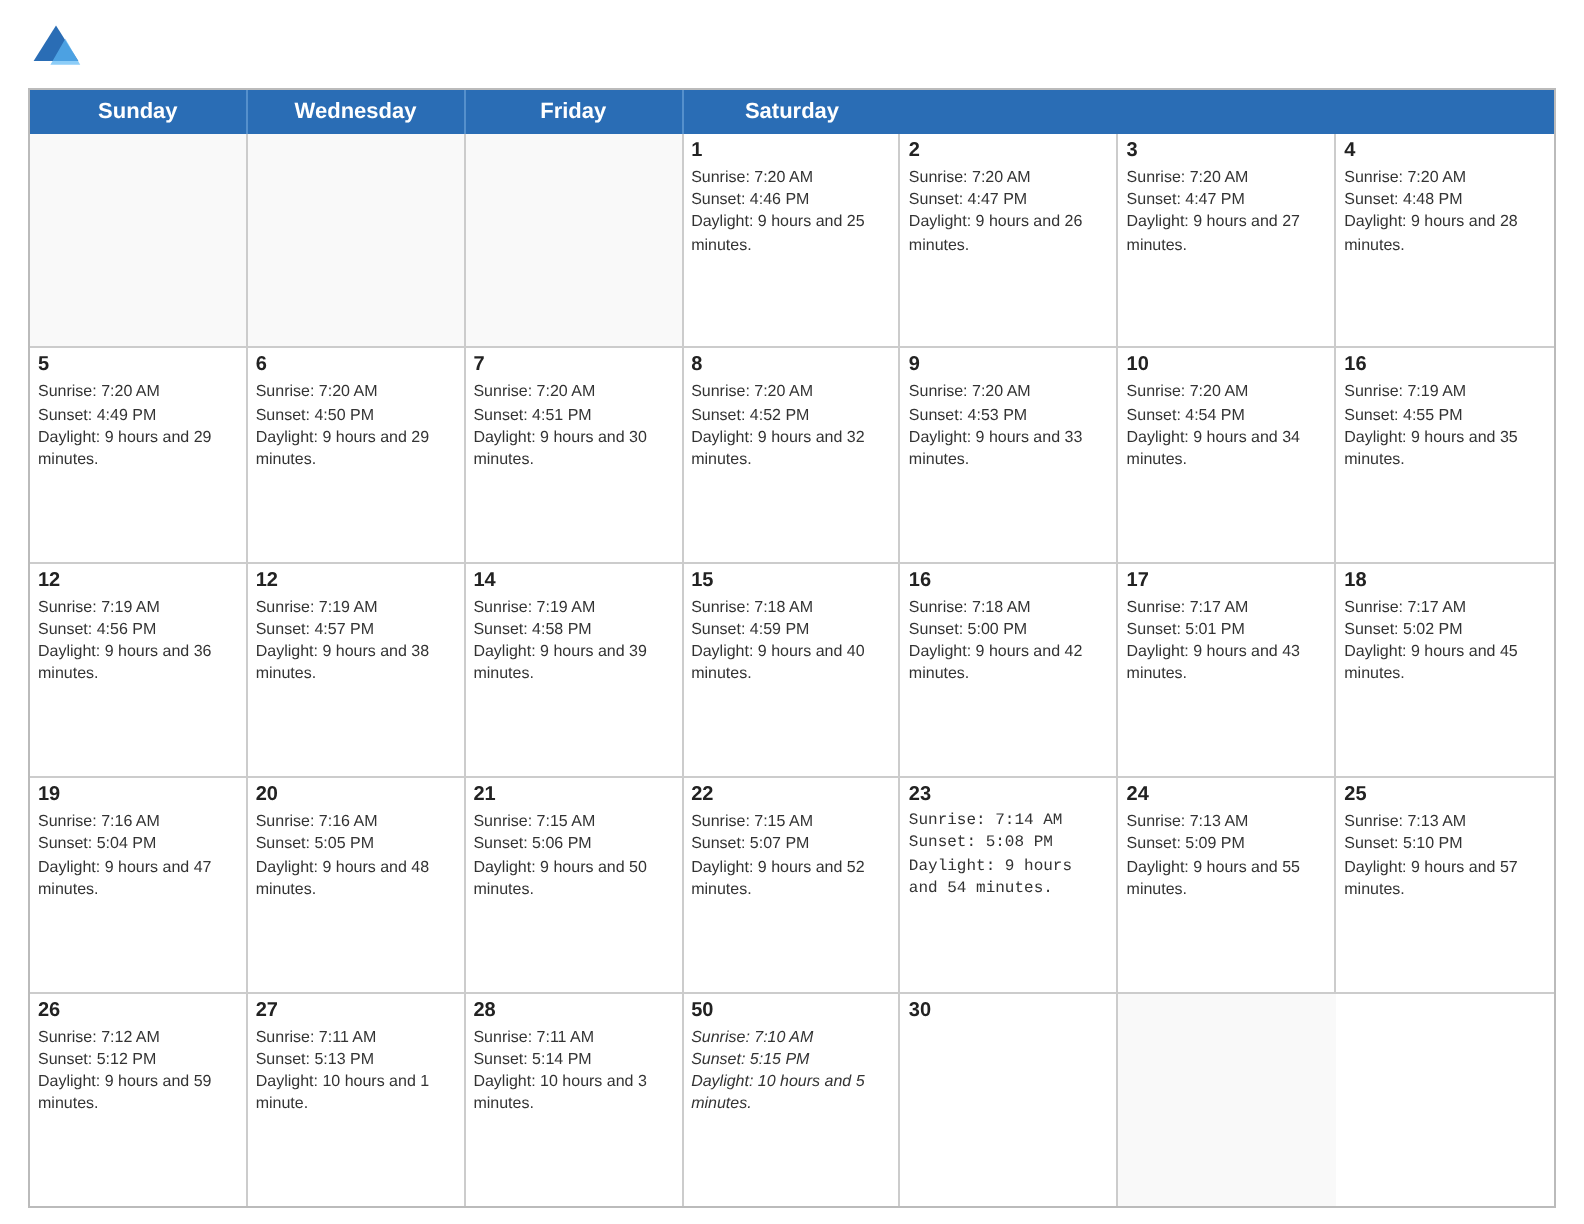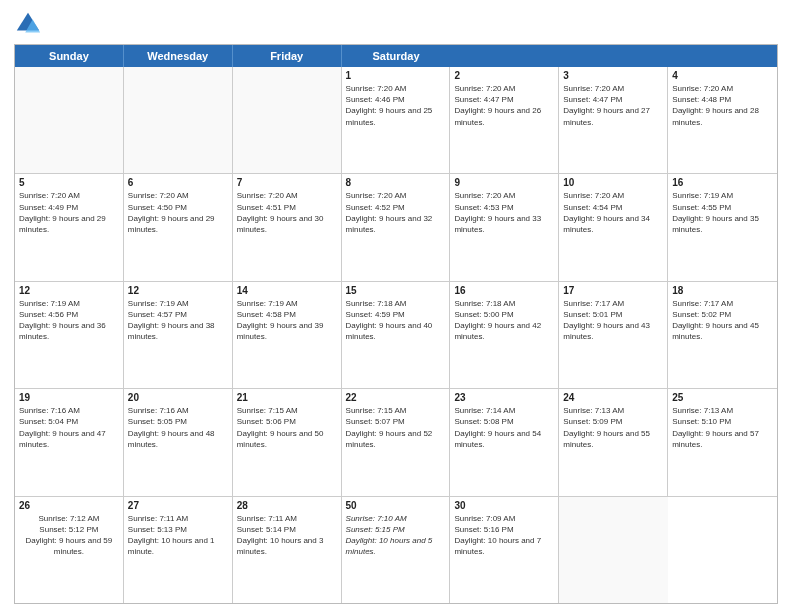--- a/index.html
+++ b/index.html
@@ -274,41 +274,41 @@
 Daylight: 9 hours and 50 minutes.</div>
           </div>
           <div class="cal-cell">
             <div class="cell-day">22</div>
             <div class="cell-info" style="white-space: pre-line;">Sunrise: 7:15 AM
 Sunset: 5:07 PM
 Daylight: 9 hours and 52 minutes.</div>
           </div>
           <div class="cal-cell">
             <div class="cell-day">23</div>
-            <div class="cell-info" style="white-space: pre-line;">Sunrise: 7:14 AM
+            <div class="cell-info" style="white-space: pre-line; font-family: Liberation Mono, monospace;">Sunrise: 7:14 AM
 Sunset: 5:08 PM
 Daylight: 9 hours and 54 minutes.</div>
           </div>
           <div class="cal-cell">
             <div class="cell-day">24</div>
             <div class="cell-info" style="white-space: pre-line;">Sunrise: 7:13 AM
 Sunset: 5:09 PM
 Daylight: 9 hours and 55 minutes.</div>
           </div>
           <div class="cal-cell">
             <div class="cell-day">25</div>
             <div class="cell-info" style="white-space: pre-line;">Sunrise: 7:13 AM
 Sunset: 5:10 PM
 Daylight: 9 hours and 57 minutes.</div>
           </div>
         </div>
         <div class="cal-row">
           <div class="cal-cell">
             <div class="cell-day">26</div>
-            <div class="cell-info" style="white-space: pre-line; text-align: center;">Sunrise: 7:12 AM
+            <div class="cell-info" style="white-space: pre-line;">Sunrise: 7:12 AM
 Sunset: 5:12 PM
 Daylight: 9 hours and 59 minutes.</div>
           </div>
           <div class="cal-cell">
             <div class="cell-day">27</div>
             <div class="cell-info" style="white-space: pre-line;">Sunrise: 7:11 AM
 Sunset: 5:13 PM
 Daylight: 10 hours and 1 minute.</div>
           </div>
           <div class="cal-cell">
@@ -318,21 +318,18 @@
 Daylight: 10 hours and 3 minutes.</div>
           </div>
           <div class="cal-cell">
             <div class="cell-day">50</div>
             <div class="cell-info" style="white-space: pre-line; font-style: italic;">Sunrise: 7:10 AM
 Sunset: 5:15 PM
 Daylight: 10 hours and 5 minutes.</div>
           </div>
           <div class="cal-cell">
             <div class="cell-day">30</div>
-            <div class="cell-info" style="white-space: pre-line;">Sunrise: 7:09 AM
-Sunset: 5:16 PM
-Daylight: 10 hours and 7 minutes.</div>
           </div>
           <div class="cal-cell empty"></div>
         </div>
       </div>
   </div>
 </div>
 
 </body></html>

